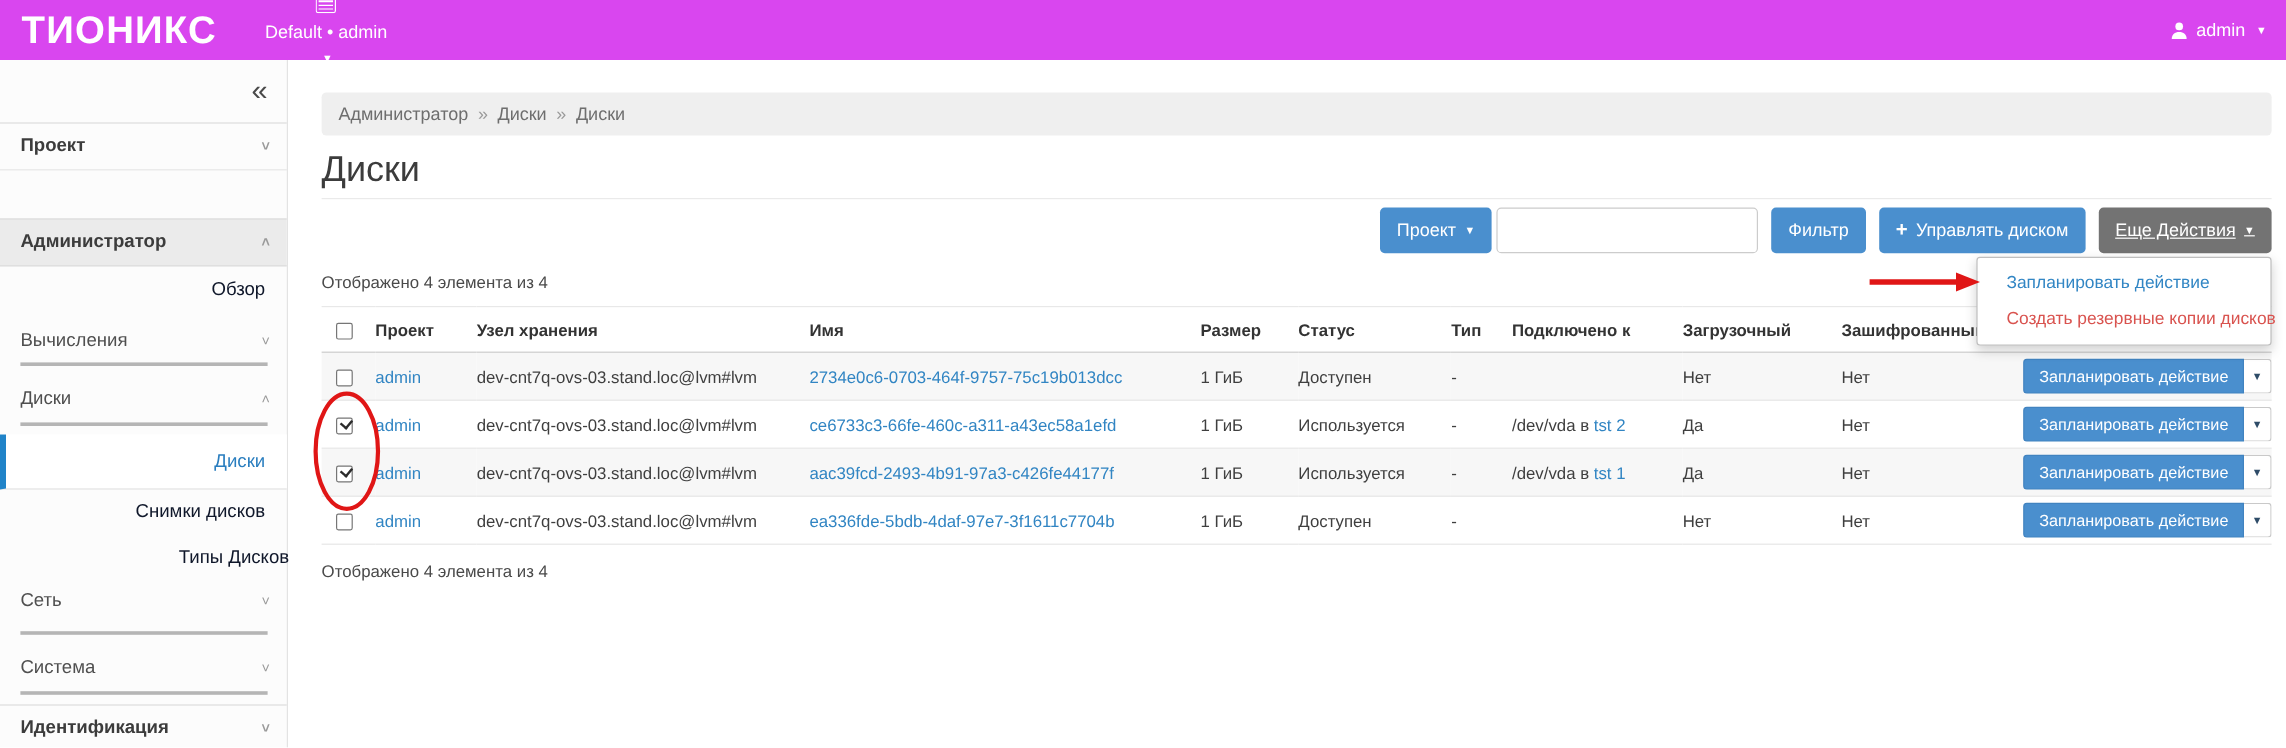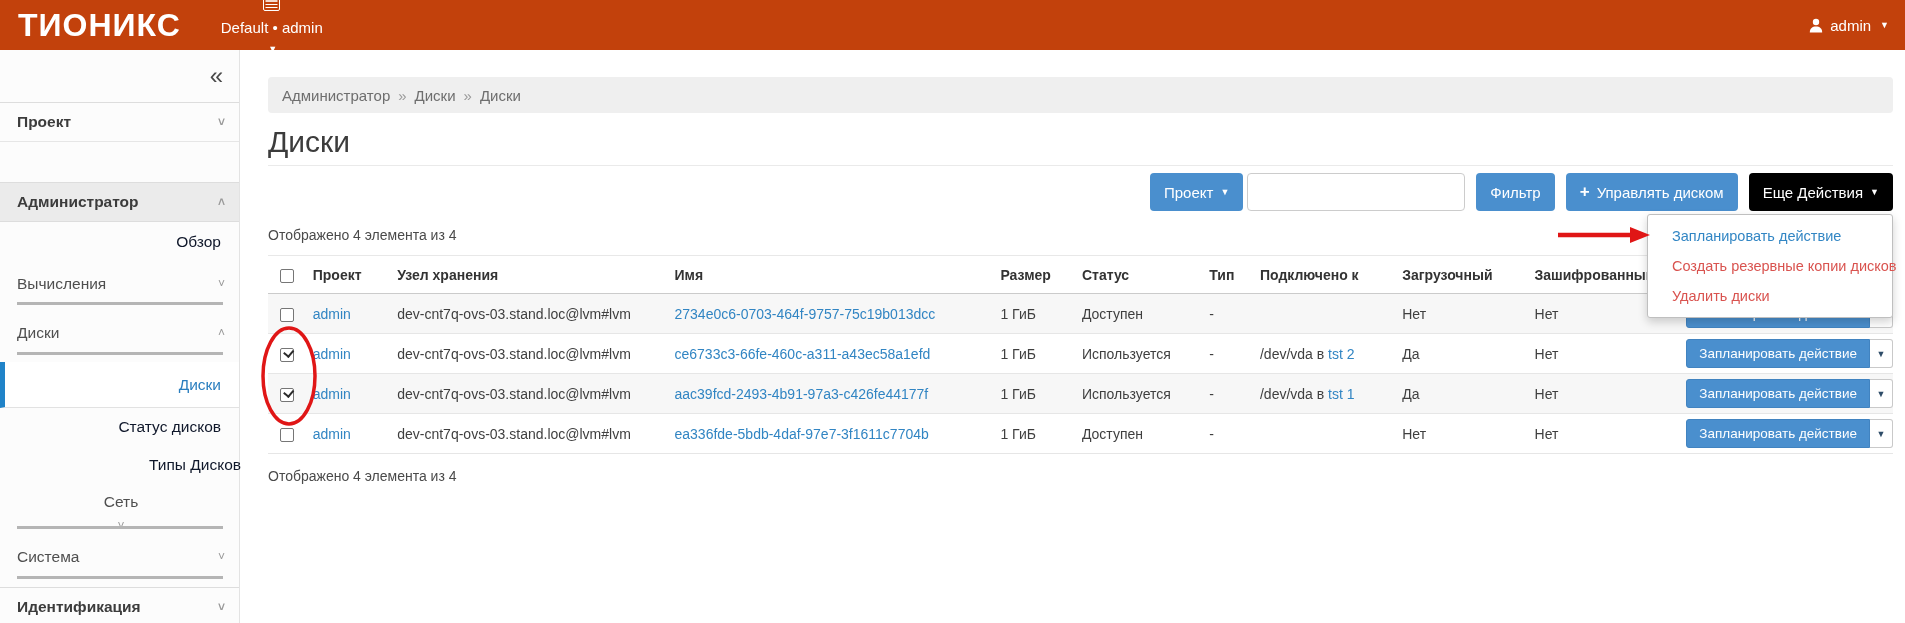--- a/index.html
+++ b/index.html
@@ -6,21 +6,21 @@
   html,body { width:1905px; height:623px; }
   body {
     font-family: "Liberation Sans", "DejaVu Sans", sans-serif;
     background:#fff; color:#3f3f3f; overflow:hidden; position:relative;
   }
   #app { position:relative; width:1905px; height:623px; }
 
   
   .topbar {
     position:absolute; left:0; top:0; width:100%; height:50px;
-    background:#c2410c; color:#fff; display:flex; align-items:center;
+    background:#d946ef; color:#fff; display:flex; align-items:center;
   }
   .logo {
     font-size:32px; font-weight:bold; letter-spacing:1px;
     padding:0 40px 0 18px; white-space:nowrap;
   }
   .context { display:flex; align-items:center; gap:8px; font-size:15px; cursor:pointer;flex-direction:column; }
   .context .caret, .userbox .caret { font-size:9px; margin-left:2px; }
   .topbar-spacer { flex:1; }
   .userbox { display:flex; align-items:center; gap:7px; font-size:15px; padding-right:16px; cursor:pointer; }
 
@@ -45,21 +45,21 @@
   .l-compute { top:252px; }
   .s-disks-group { top:262px; height:42px; }
   .l-disks { top:302px; }
   .s-disks-active {
     top:312px; height:46px; background:#fff; border-left:5px solid #2083c8;
     border-bottom:1px solid #e2e2e2; justify-content:flex-end; padding-right:18px;
     color:#2a7ebf; cursor:pointer;
   }
   .s-snapshots { top:358px; height:37px; }
   .s-types { top:395px; height:40px;margin-left:20px; }
-  .s-network { top:443px; height:40px;flex-direction:column; }
+  .s-network { top:431px; height:40px; }
   .l-network { top:476px; }
   .s-system { top:487px; height:40px; }
   .l-system { top:526px; }
   .s-identity { top:537px; height:40px; border-top:1px solid #ddd; }
   .side-chevron { font-size:12px; color:#9a9a9a; }
 
   
   .content { position:absolute; left:240px; top:50px; width:1665px; height:573px; padding:0 12px 0 28px; }
   .breadcrumb {
     margin-top:27px; height:36px; background:#efefef; border-radius:4px;
@@ -68,21 +68,21 @@
   .breadcrumb .sep { color:#9a9a9a; }
   .page-header { border-bottom:1px solid #eaeaea; padding:12px 0 6px 0; }
   .page-header h1 { font-size:30px; font-weight:normal; color:#3c3c3c; line-height:34px; }
 
   .toolbar { position:relative; margin-top:7px; height:38px; display:flex; justify-content:flex-end; align-items:center; z-index:20; }
   .btn {
     height:38px; border:none; border-radius:4px; color:#fff; font-size:15px;
     font-family:inherit; display:inline-flex; align-items:center; padding:0 14px; cursor:pointer; white-space:nowrap;
   }
   .btn-primary { background:#4a8fce; }
-  .btn-dark { background:#000000; }
+  .btn-dark { background:#737373;text-decoration:underline; }
   .btn .caret { font-size:9px; margin-left:7px; }
   .btn .plus { font-weight:bold; font-size:17px; margin-right:7px; }
   .search-input {
     width:218px; height:38px; border:1px solid #ccc; border-radius:4px; background:#fff;
     margin:0 11px 0 4px; padding:0 10px; font-size:14px; font-family:inherit;
   }
   .gap { margin-left:11px; }
 
   .actions-menu {
     position:absolute; top:calc(100% + 3px); right:0; width:246px;
@@ -201,21 +201,21 @@
       <span>Диски</span>
       <span class="side-chevron">˄</span>
     </div>
     <div class="group-line l-disks"></div>
 
     <div class="side-row s-disks-active">
       <span>Диски</span>
     </div>
 
     <div class="side-row side-link s-snapshots">
-      <span>Статус дисков</span>
+      <span>Снимки дисков</span>
     </div>
 
     <div class="side-row side-link s-types">
       <span>Типы Дисков</span>
     </div>
 
     <div class="side-row side-group s-network">
       <span>Сеть</span>
       <span class="side-chevron">˅</span>
     </div>
@@ -262,21 +262,20 @@
         <span>Управлять диском</span>
       </button>
       <button class="btn btn-dark gap">
         <span>Еще Действия</span>
         <span class="caret">▼</span>
       </button>
 
       <div class="actions-menu">
         <span class="menu-item" style="color: rgb(50, 134, 196);">Запланировать действие</span>
         <span class="menu-item" style="color: rgb(217, 83, 79);">Создать резервные копии дисков</span>
-        <span class="menu-item" style="color: rgb(217, 83, 79);">Удалить диски</span>
       </div>
     </div>
 
     <div class="shown-count">Отображено 4 элемента из 4</div>
 
     <table class="disks">
       <colgroup>
         <col class="c-cb">
           <col class="c-project">
           <col class="c-host">

